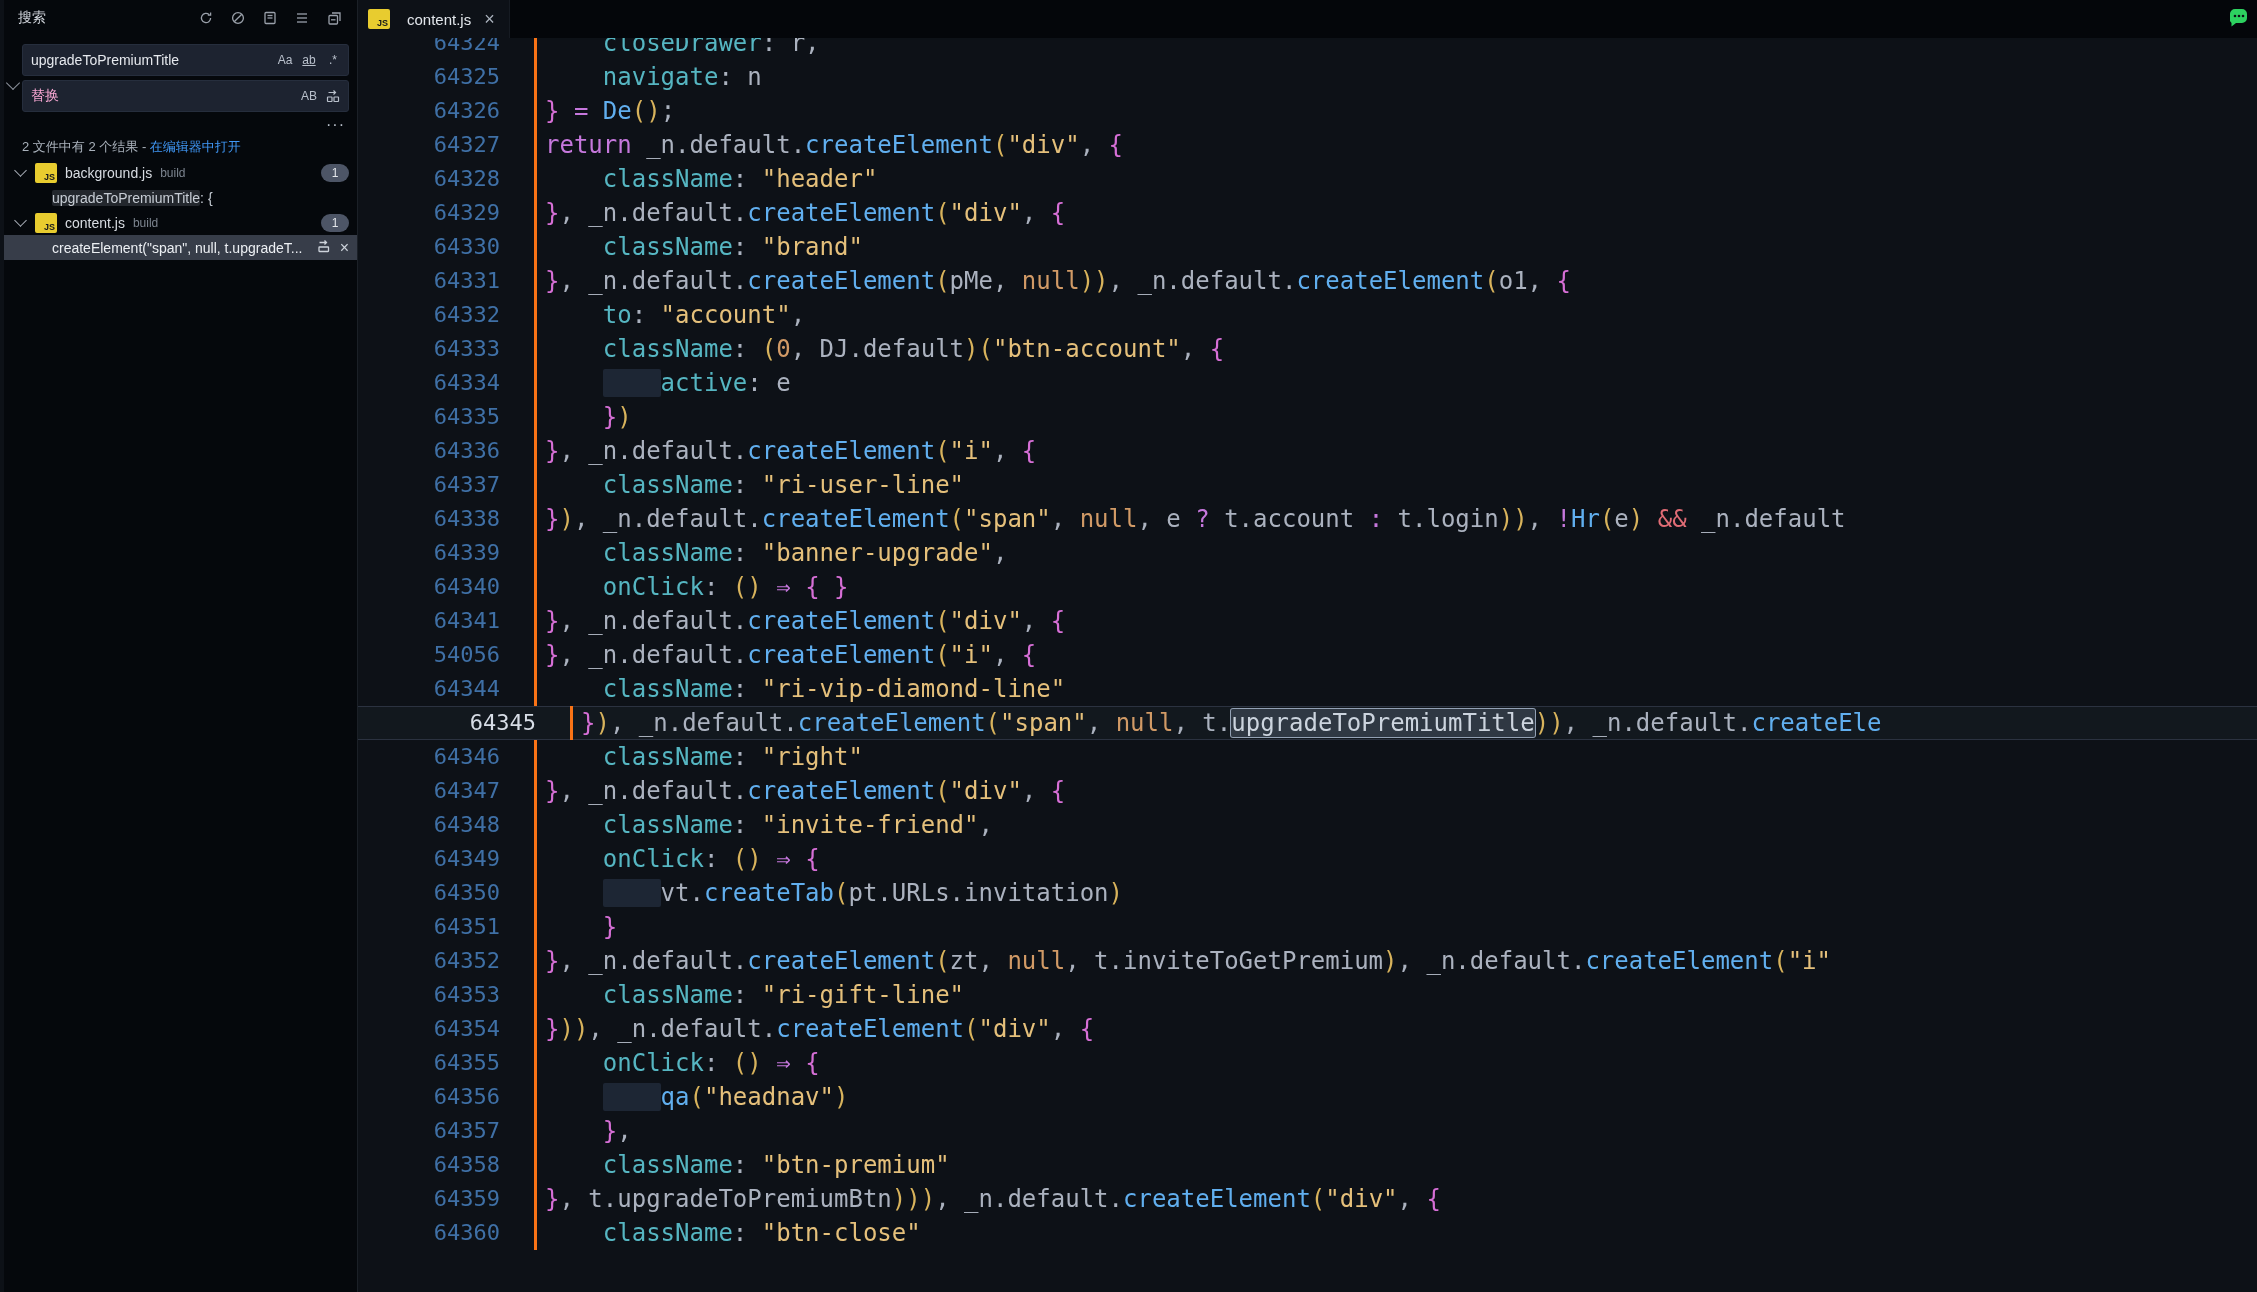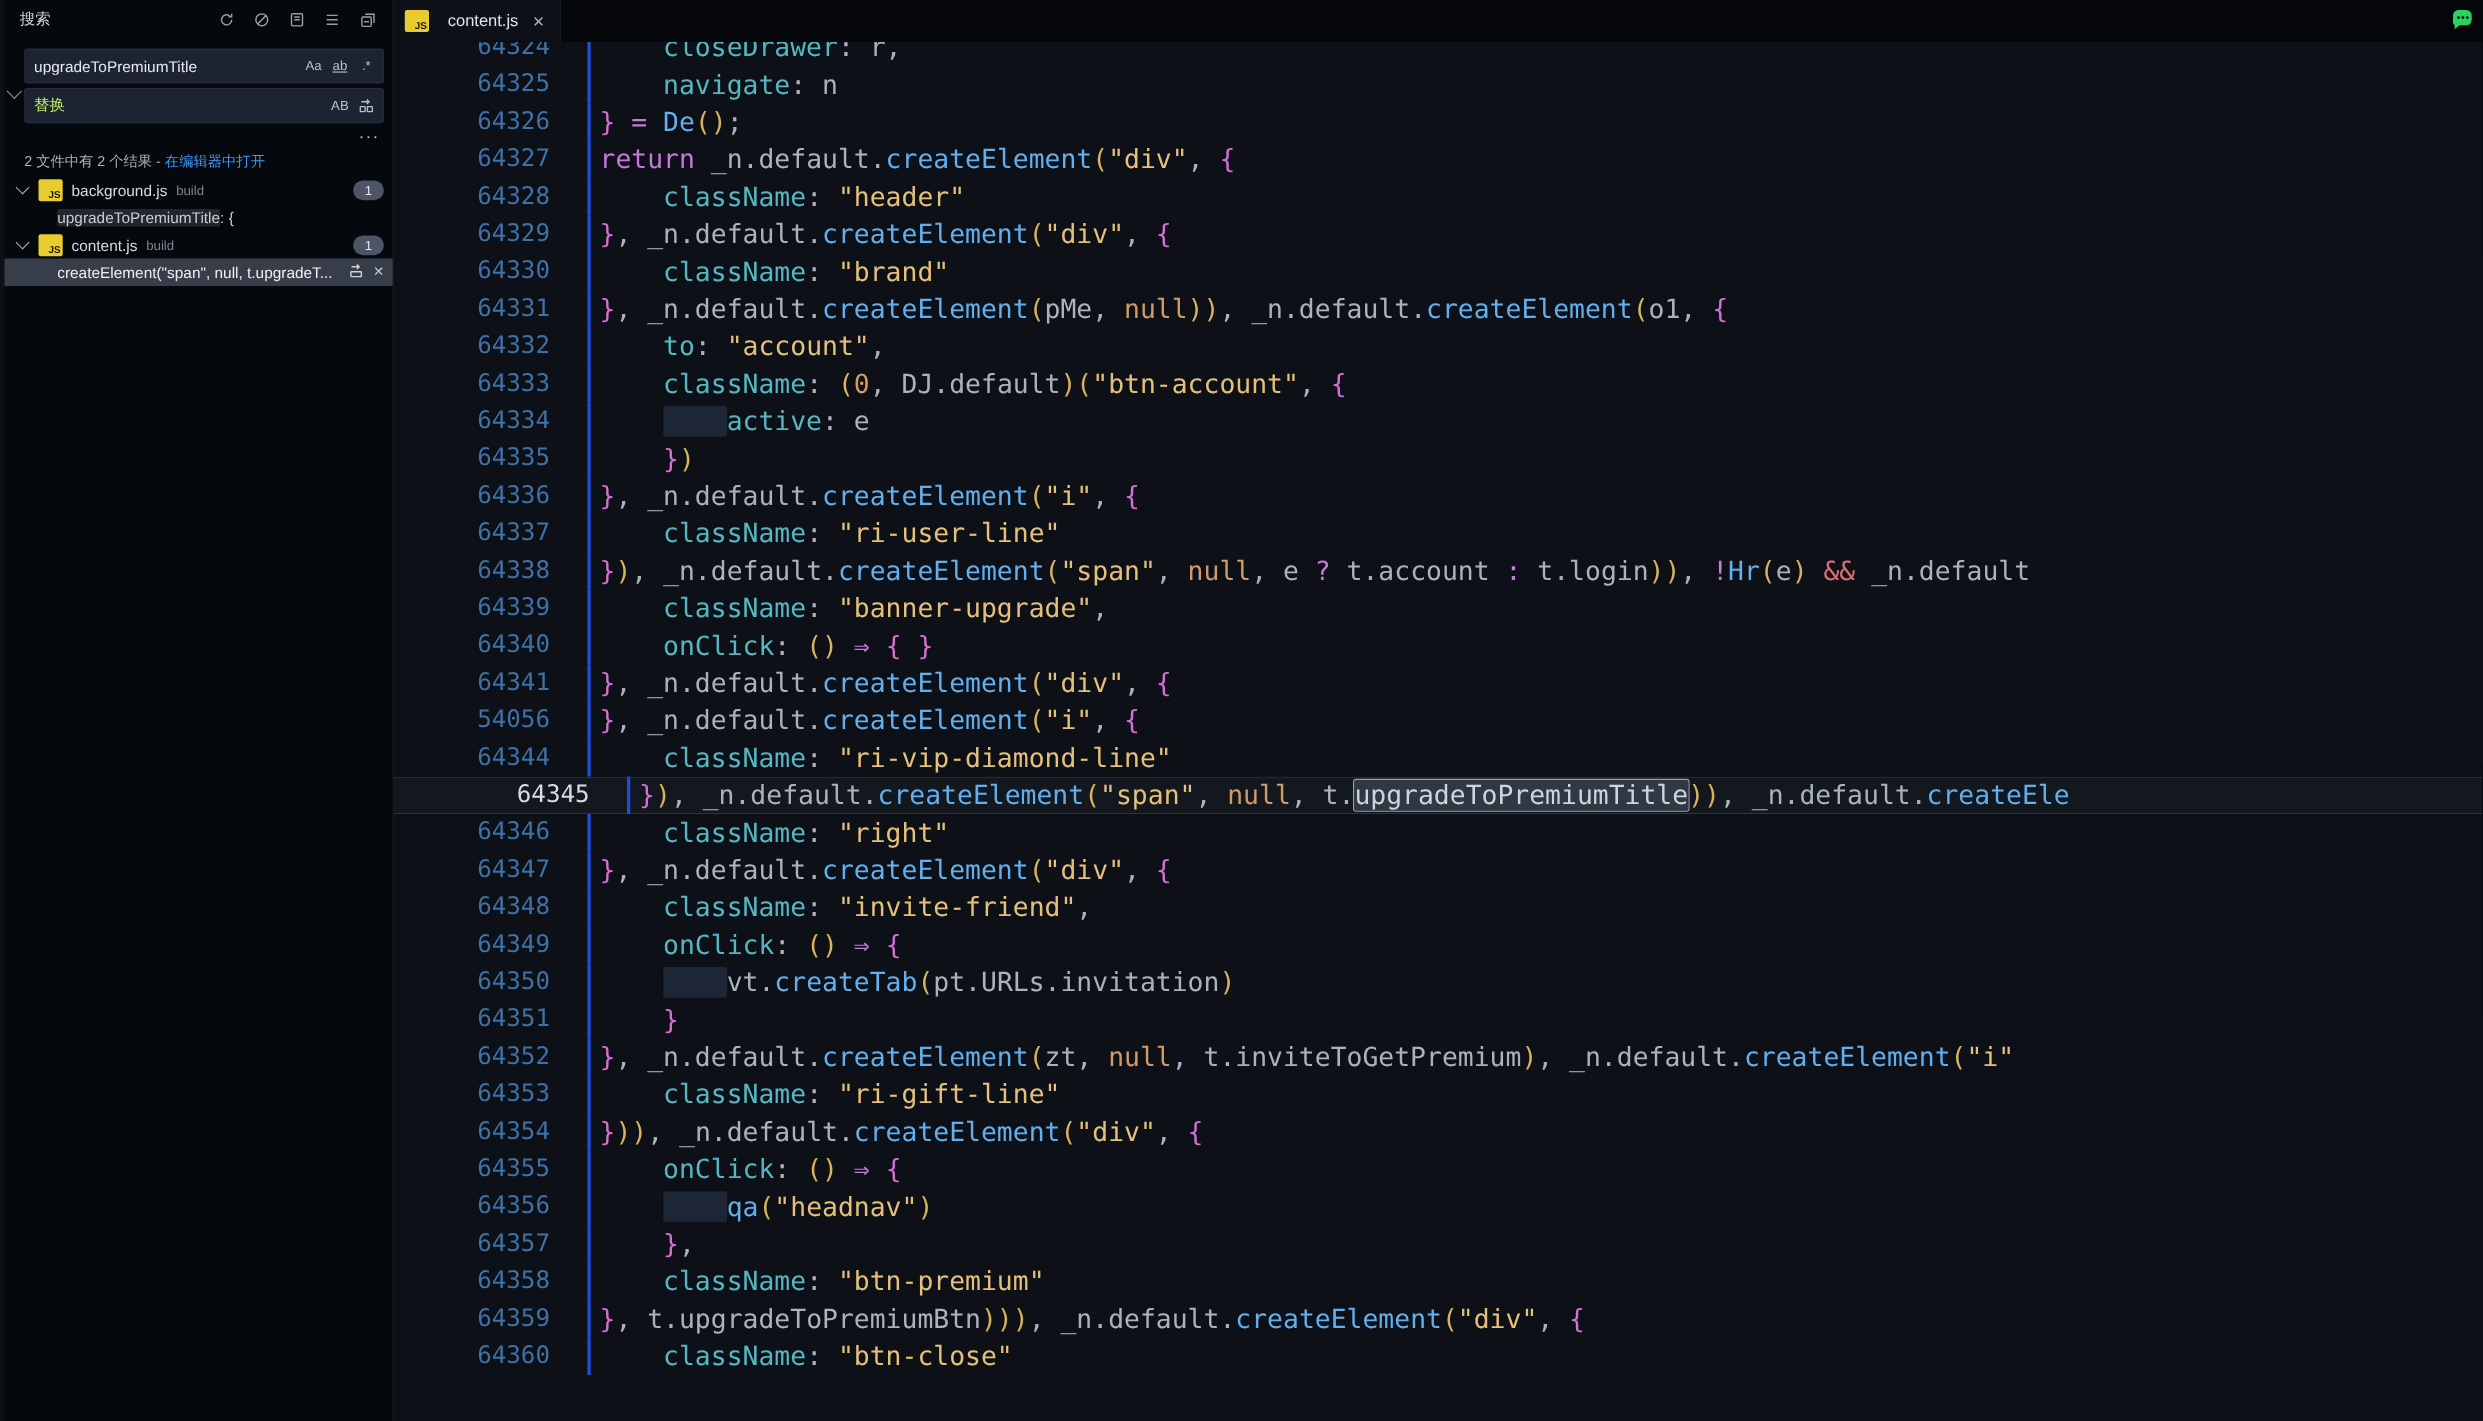--- a/index.html
+++ b/index.html
@@ -16,21 +16,21 @@
   .sv-tools svg{stroke:#9aa0aa;fill:none;stroke-width:1.3;}
 
   .toggle-replace{position:absolute;left:4px;top:78px;width:9px;height:9px;
       border-right:1.6px solid #8b919b;border-bottom:1.6px solid #8b919b;transform:rotate(45deg);cursor:pointer;}
 
   .inputbox{position:absolute;left:18px;right:8px;height:30px;background:#1d2330;
             border:1px solid #262e3d;border-radius:3px;display:flex;align-items:center;padding:0 4px 0 8px;}
   .inputbox.search{top:44px;}
   .inputbox.replace{top:80px;}
   .ival{flex:1;font-size:14px;color:#e6e9ee;white-space:nowrap;overflow:hidden;}
-  .iph{flex:1;font-size:14px;color:#bef264;}
+  .iph{flex:1;font-size:14px;color:#f9a8d4;}
   .opt{flex:0 0 auto;min-width:22px;height:22px;margin-left:2px;border-radius:3px;display:flex;
        align-items:center;justify-content:center;font-size:12px;color:#b9c0cb;cursor:pointer;}
   .opt.uline{text-decoration:underline;}
   .opt svg{stroke:#b9c0cb;fill:none;stroke-width:1.2;}
   .more-dots{position:absolute;right:12px;top:116px;font-size:16px;letter-spacing:1px;color:#b9c0cb;cursor:pointer;}
 
   .summary{position:absolute;left:18px;top:138px;font-size:13px;color:#aab2bc;white-space:nowrap;}
   .summary a{color:#4098f7;text-decoration:none;cursor:pointer;}
 
   .tree{position:absolute;left:0;top:160px;right:0;}
@@ -59,21 +59,21 @@
   .tab .label{font-size:15px;color:#e2e6eb;}
   .tab .close{font-size:18px;color:#aab2bc;cursor:pointer;margin-left:4px;}
   .chaticon{position:absolute;right:6px;top:6px;width:26px;height:26px;cursor:pointer;}
 
   .code-wrap{position:absolute;left:0;top:38px;right:0;bottom:0;overflow:hidden;background:#0d1117;}
   #code-rows{margin-top:-12px;}
   .crow{display:flex;height:34px;line-height:34px;white-space:pre;
         font-family:"DejaVu Sans Mono",monospace;font-size:24px;}
   .gut{flex:0 0 146px;padding-right:34px;text-align:right;color:#3f70a6;
        font-family:"DejaVu Sans Mono",monospace;font-size:22px;}
-  .ctext{flex:1;border-left:3px solid #1d4ed8;padding-left:8px;overflow:hidden;}
+  .ctext{flex:1;border-left:3px solid #f97316;padding-left:8px;overflow:hidden;}
   .crow.cur{background:rgba(110,130,160,.06);box-shadow:inset 0 1px 0 #2b3240,inset 0 -1px 0 #2b3240;padding-left:36px;}
   .crow.cur .gut{color:#d7dde6;}
 
   .tk-w{color:#abb2bf}
   .tk-pk{color:#c678dd}
   .tk-br{color:#d66fd6}
   .tk-pa{color:#d8b35c}
   .tk-st{color:#e5c07b}
   .tk-fn{color:#61afef}
   .tk-pr{color:#56b6c2}

